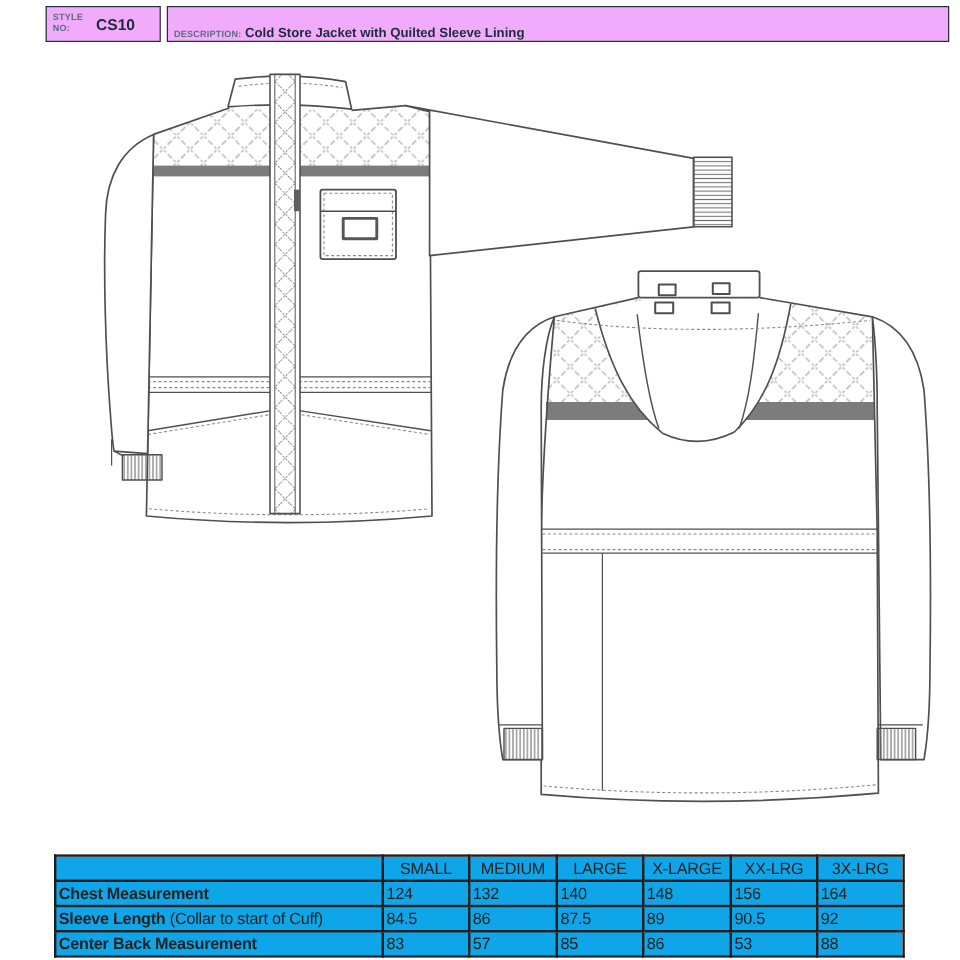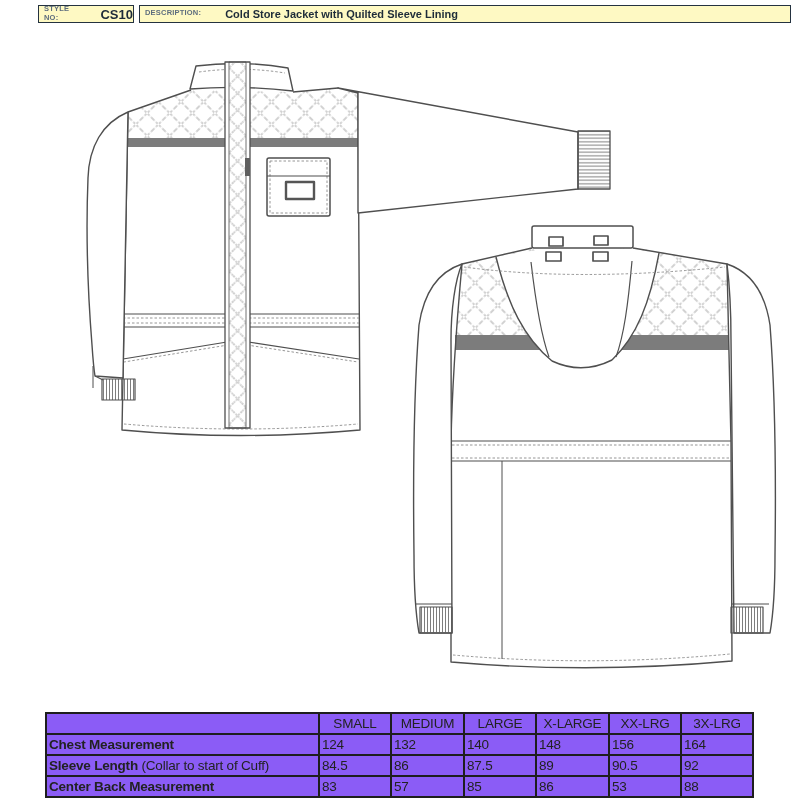--- a/index.html
+++ b/index.html
@@ -2,44 +2,44 @@
 <html><head>
 <meta charset="utf-8">
 <style>
   html,body{margin:0;padding:0;}
   body{
     width:800px;height:800px;position:relative;background:#ffffff;
     font-family:"Liberation Sans", sans-serif;overflow:hidden;
   }
   
   .hdr-box{
-    position:absolute;top:5px;height:18px;border:1.5px solid #243240;
-    background:#fef9c3;box-sizing:border-box;display:flex;gap:21px;
+    position:absolute;top:5px;height:30px;border:1.5px solid #243240;
+    background:#f0abfc;box-sizing:border-box;display:flex;
   }
   .hdr-style{left:38px;width:96px;align-items:center;padding-left:5px;}
-  .hdr-desc{left:139px;width:652px;align-items:flex-start;padding:3px 0 0 5px;}
+  .hdr-desc{left:139px;width:652px;align-items:flex-end;padding:3px 0 0 5px;}
   .hdr-label{
     font-size:7.5px;line-height:1.15;color:#5d6d7e;font-weight:700;
     letter-spacing:.2px;
   }
   .hdr-style .hdr-label{width:30px;}
   .hdr-value{color:#1d2b39;font-weight:700;}
   .hdr-style .hdr-value{font-size:13px;margin-left:6px;}
   .hdr-desc .hdr-value{font-size:11px;margin-left:3px;margin-top:-1px;}
   
   .flat-svg{position:absolute;left:0;top:0;}
   
   .size-table{
     position:absolute;left:45px;top:712px;width:709px;
     border-collapse:collapse;table-layout:fixed;
     font-size:13.5px;color:#222;letter-spacing:-0.2px;
   }
   .size-table td,.size-table th{
     border:2px solid #1e1e1e;height:19px;padding:0 2px;
-    white-space:nowrap;overflow:hidden;background:#8b5cf6;
+    white-space:nowrap;overflow:hidden;background:#0ea5e9;
   }
   .size-table th{font-weight:400;text-align:center;}
   .row-label{font-weight:700;text-align:left;padding-left:4px;margin-top:44px;}
   .row-label .note{font-weight:400;}
   .val{text-align:left;}
 </style>
 </head>
 <body>
 
 <div class="hdr-box hdr-style">

